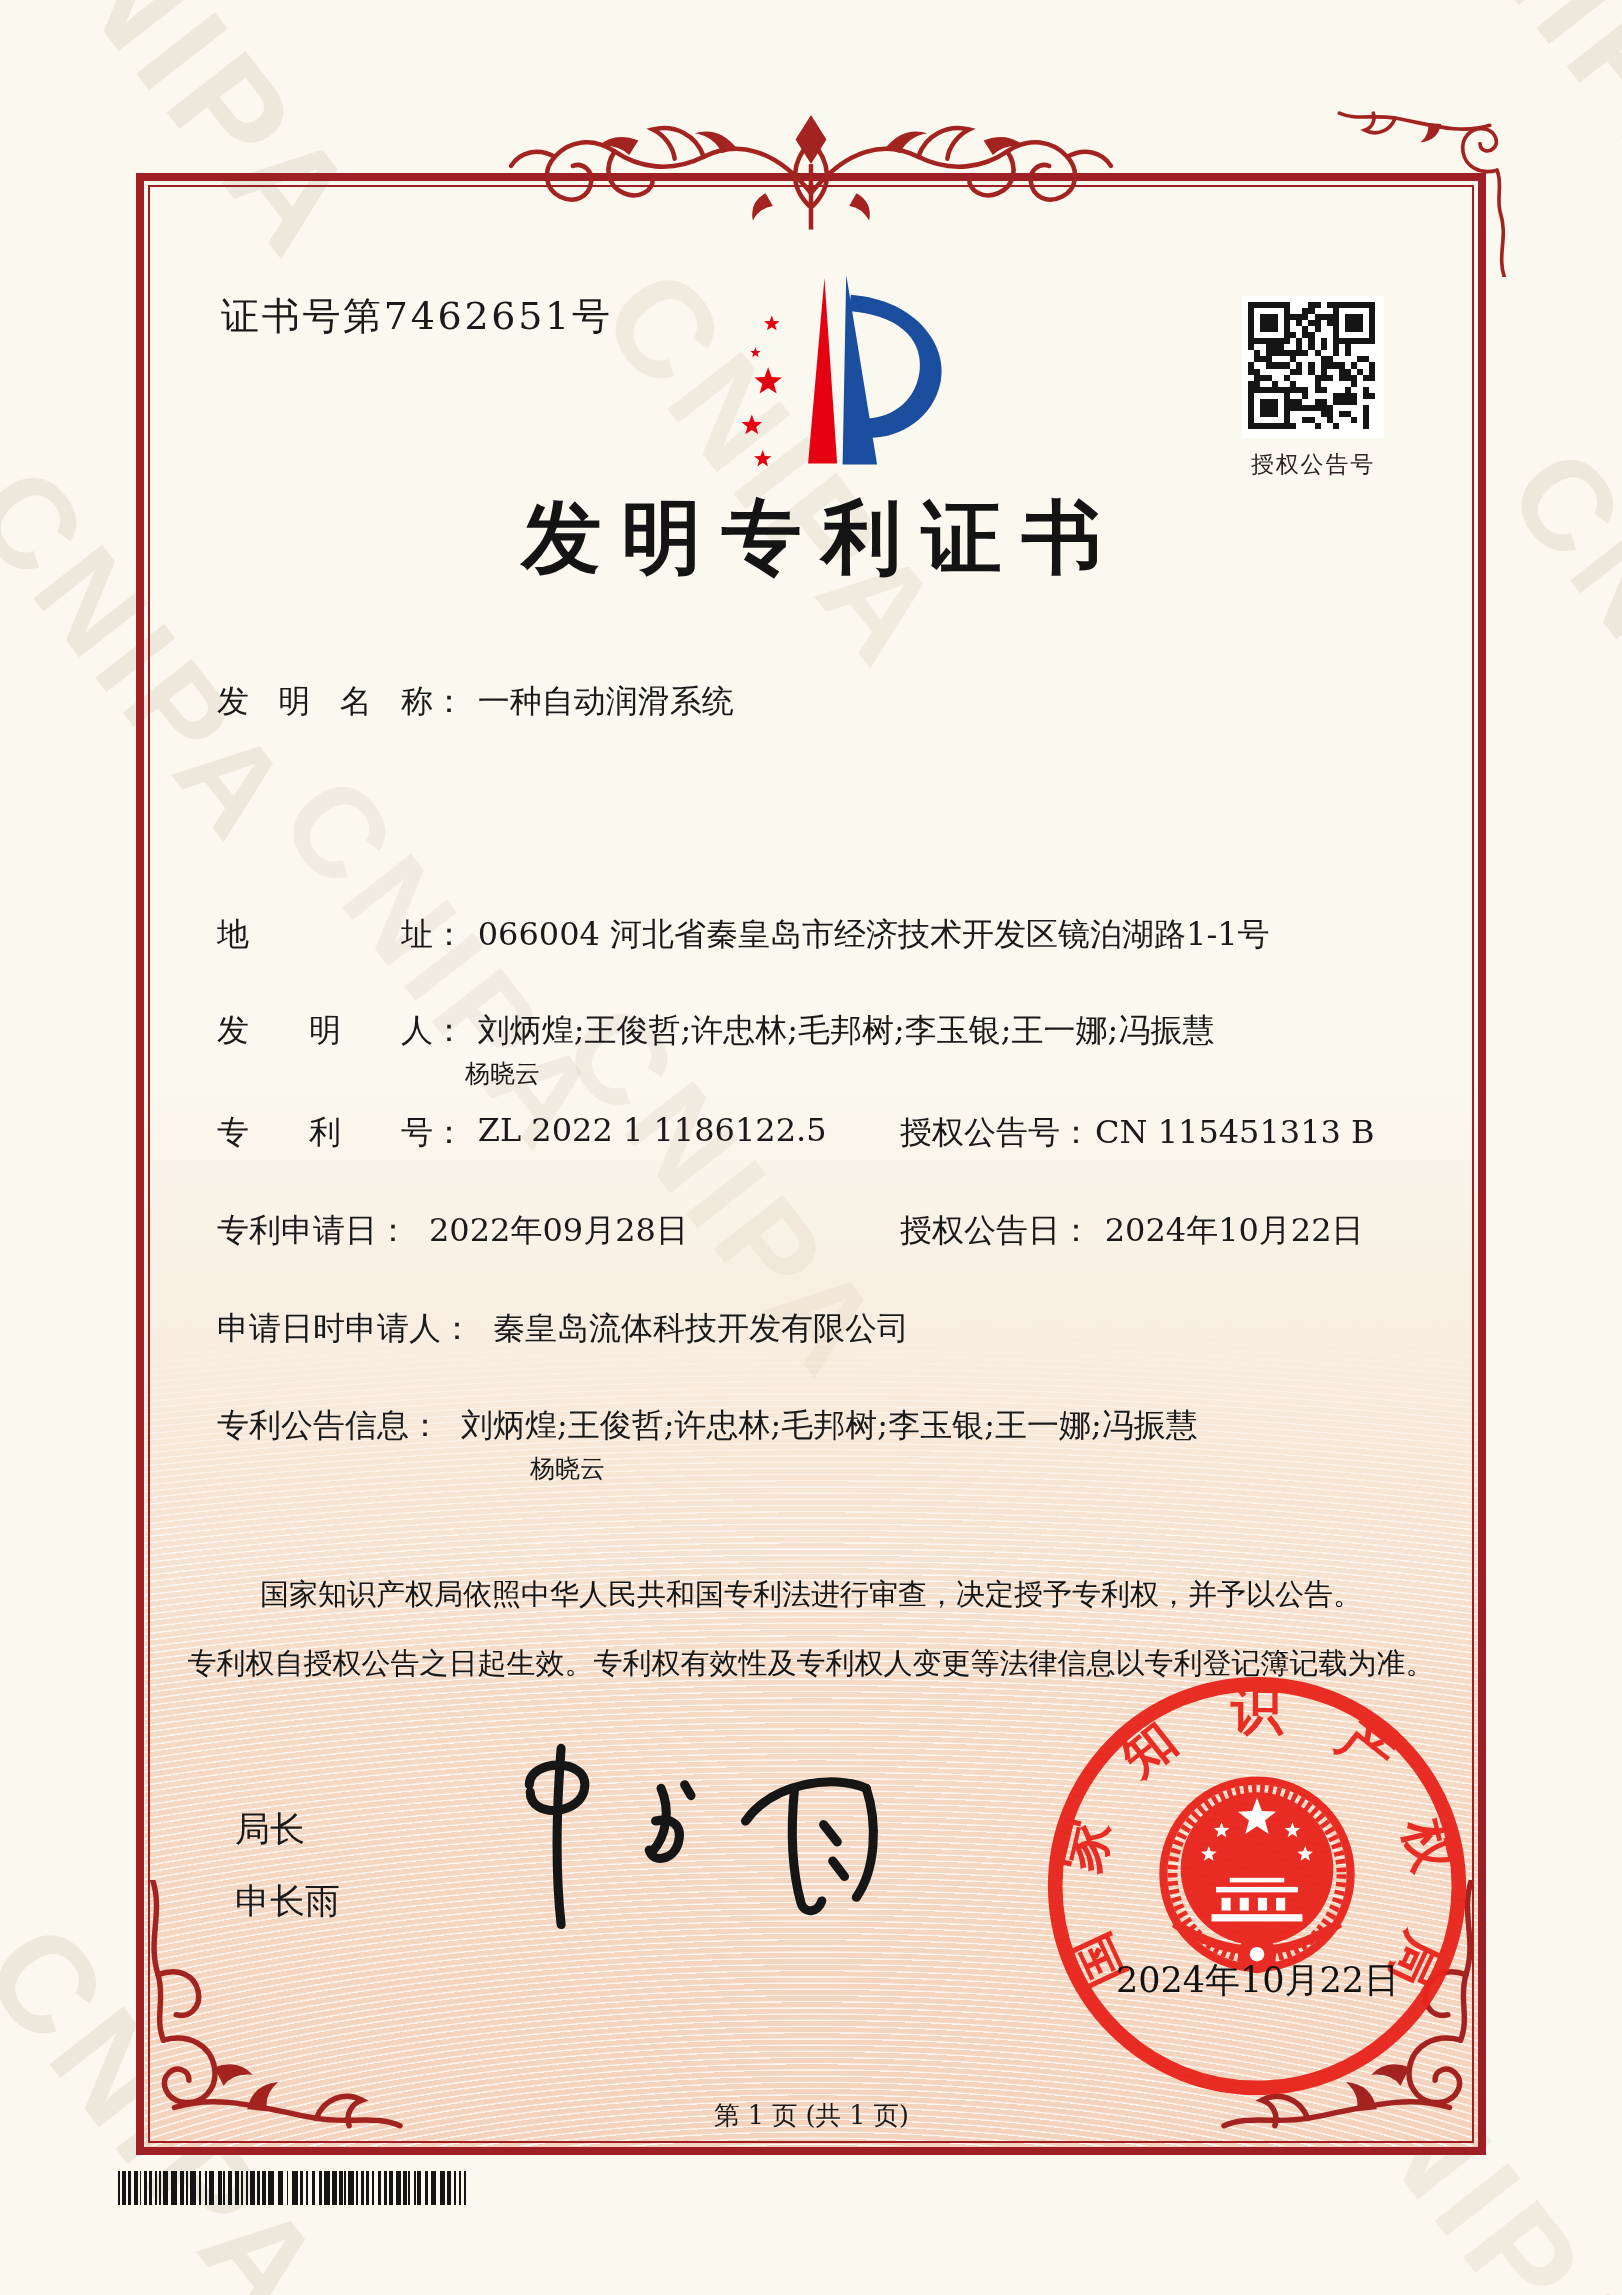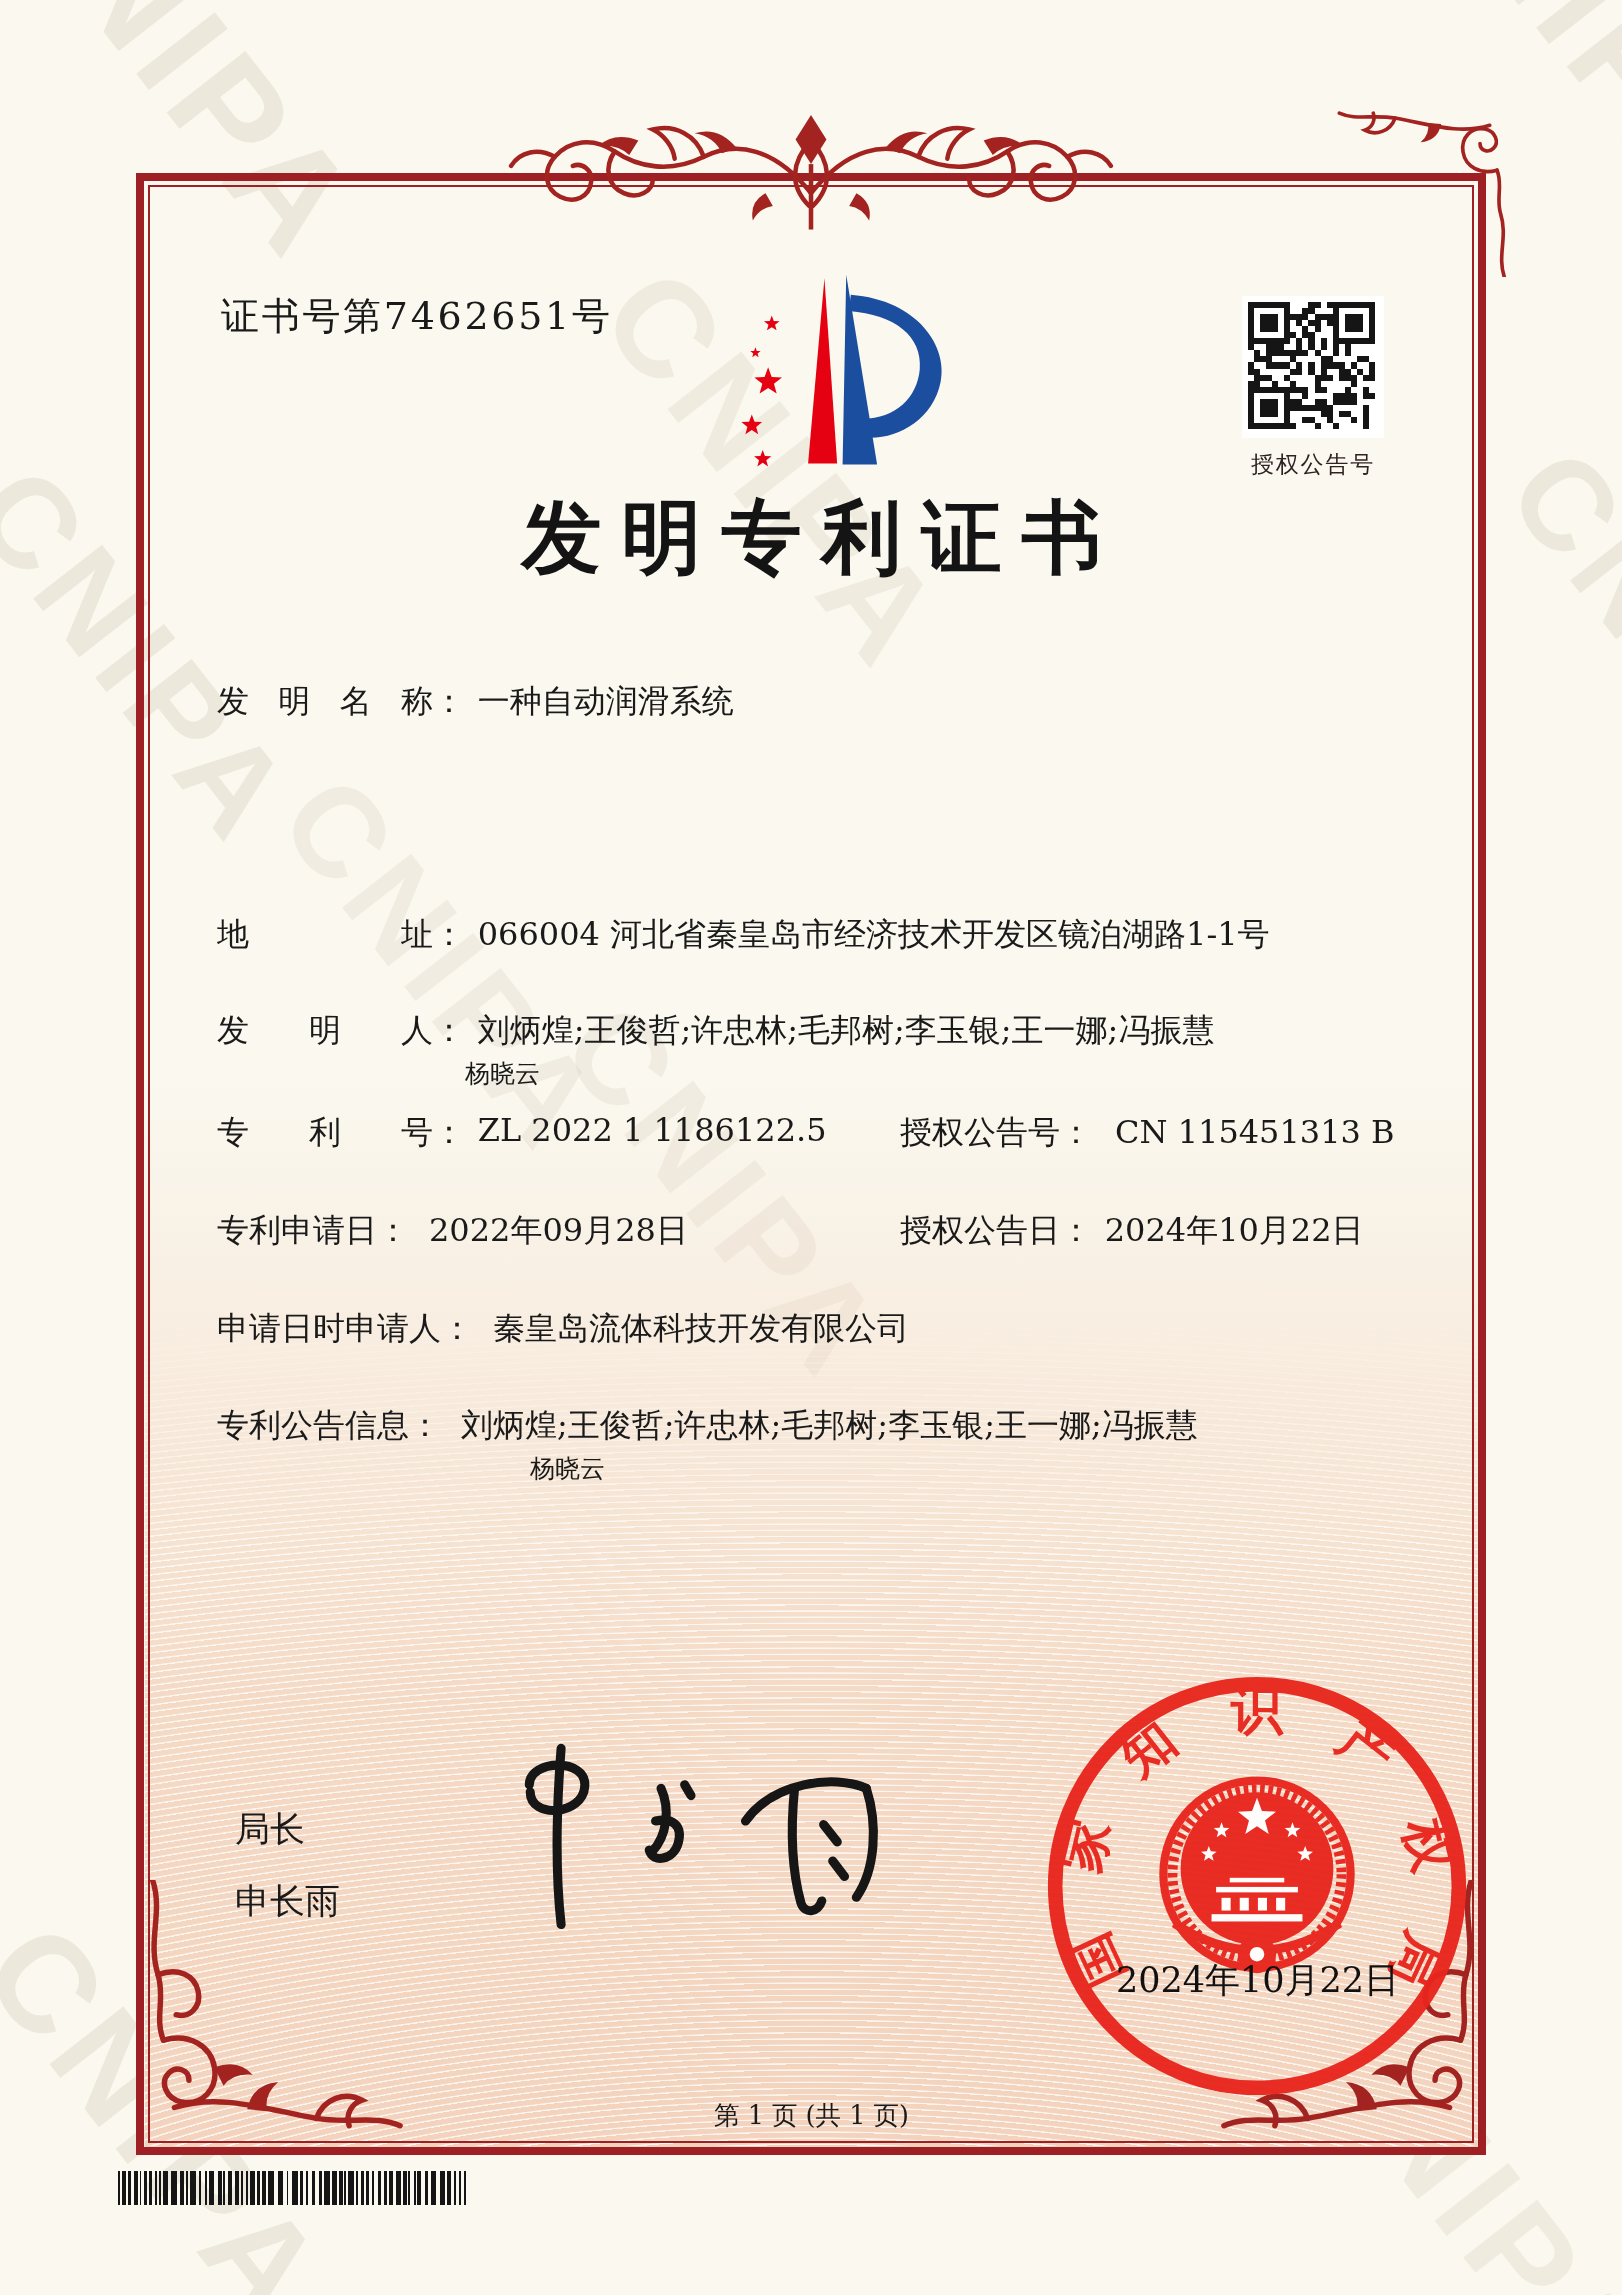--- a/index.html
+++ b/index.html
@@ -402,36 +402,40 @@
     <span class="jl">地址</span><span class="colon">：</span><span class="fval">066004 河北省秦皇岛市经济技术开发区镜泊湖路1-1号</span>
   </div>
   <div class="frow" style="top:1009px">
     <span class="jl">发明人</span><span class="colon">：</span><span class="fval">刘炳煌;王俊哲;许忠林;毛邦树;李玉银;王一娜;冯振慧</span>
   </div>
   <div class="fline2" style="left:465px;top:1057px">杨晓云</div>
   <div class="frow" style="top:1111px">
     <span class="jl">专利号</span><span class="colon">：</span><span class="fval">ZL 2022 1 1186122.5</span>
   </div>
   <div class="frow-right" style="top:1111px">
-    <span>授权公告号</span><span class="colon">：</span><span class="fval" style="margin-left:23px">CN 115451313 B</span>
+    <span>授权公告号</span><span class="colon">：</span><span class="fval" style="margin-left:3px">CN 115451313 B</span>
   </div>
   <div class="frow r6" style="top:1209px">
     <span>专利申请日</span><span class="colon">：</span><span class="fval">2022年09月28日</span>
   </div>
   <div class="frow-right" style="top:1209px">
     <span>授权公告日</span><span class="colon">：</span><span class="fval" style="margin-left:12.7px">2024年10月22日</span>
   </div>
   <div class="frow r7" style="top:1307px">
     <span>申请日时申请人</span><span class="colon">：</span><span class="fval">秦皇岛流体科技开发有限公司</span>
   </div>
   <div class="frow r8" style="top:1404px">
     <span>专利公告信息</span><span class="colon">：</span><span class="fval">刘炳煌;王俊哲;许忠林;毛邦树;李玉银;王一娜;冯振慧</span>
   </div>
   <div class="fline2" style="left:530px;top:1452px">杨晓云</div>
 
+  <div class="legal">
+    <div>国家知识产权局依照中华人民共和国专利法进行审查，决定授予专利权，并予以公告。</div>
+    <div>专利权自授权公告之日起生效。专利权有效性及专利权人变更等法律信息以专利登记簿记载为准。</div>
+  </div>
 
   <div class="cl" style="top:1806px">局长</div>
   <div class="cl" style="top:1878px">申长雨</div>
 
   <svg class="sig" viewBox="0 0 480 240">
     <g stroke="#161616" stroke-width="10" fill="none" stroke-linecap="round" stroke-linejoin="round">
       <path d="M97,18 C 93,70 90,150 97,212"></path>
       <path d="M62,58 C 62,30 126,28 123,60 C 121,92 63,96 63,66"></path>
       <path d="M207,62 C 217,84 214,114 197,132"></path>
       <path d="M201,98 C 220,94 231,103 226,122 C 221,141 198,145 194,130"></path>

